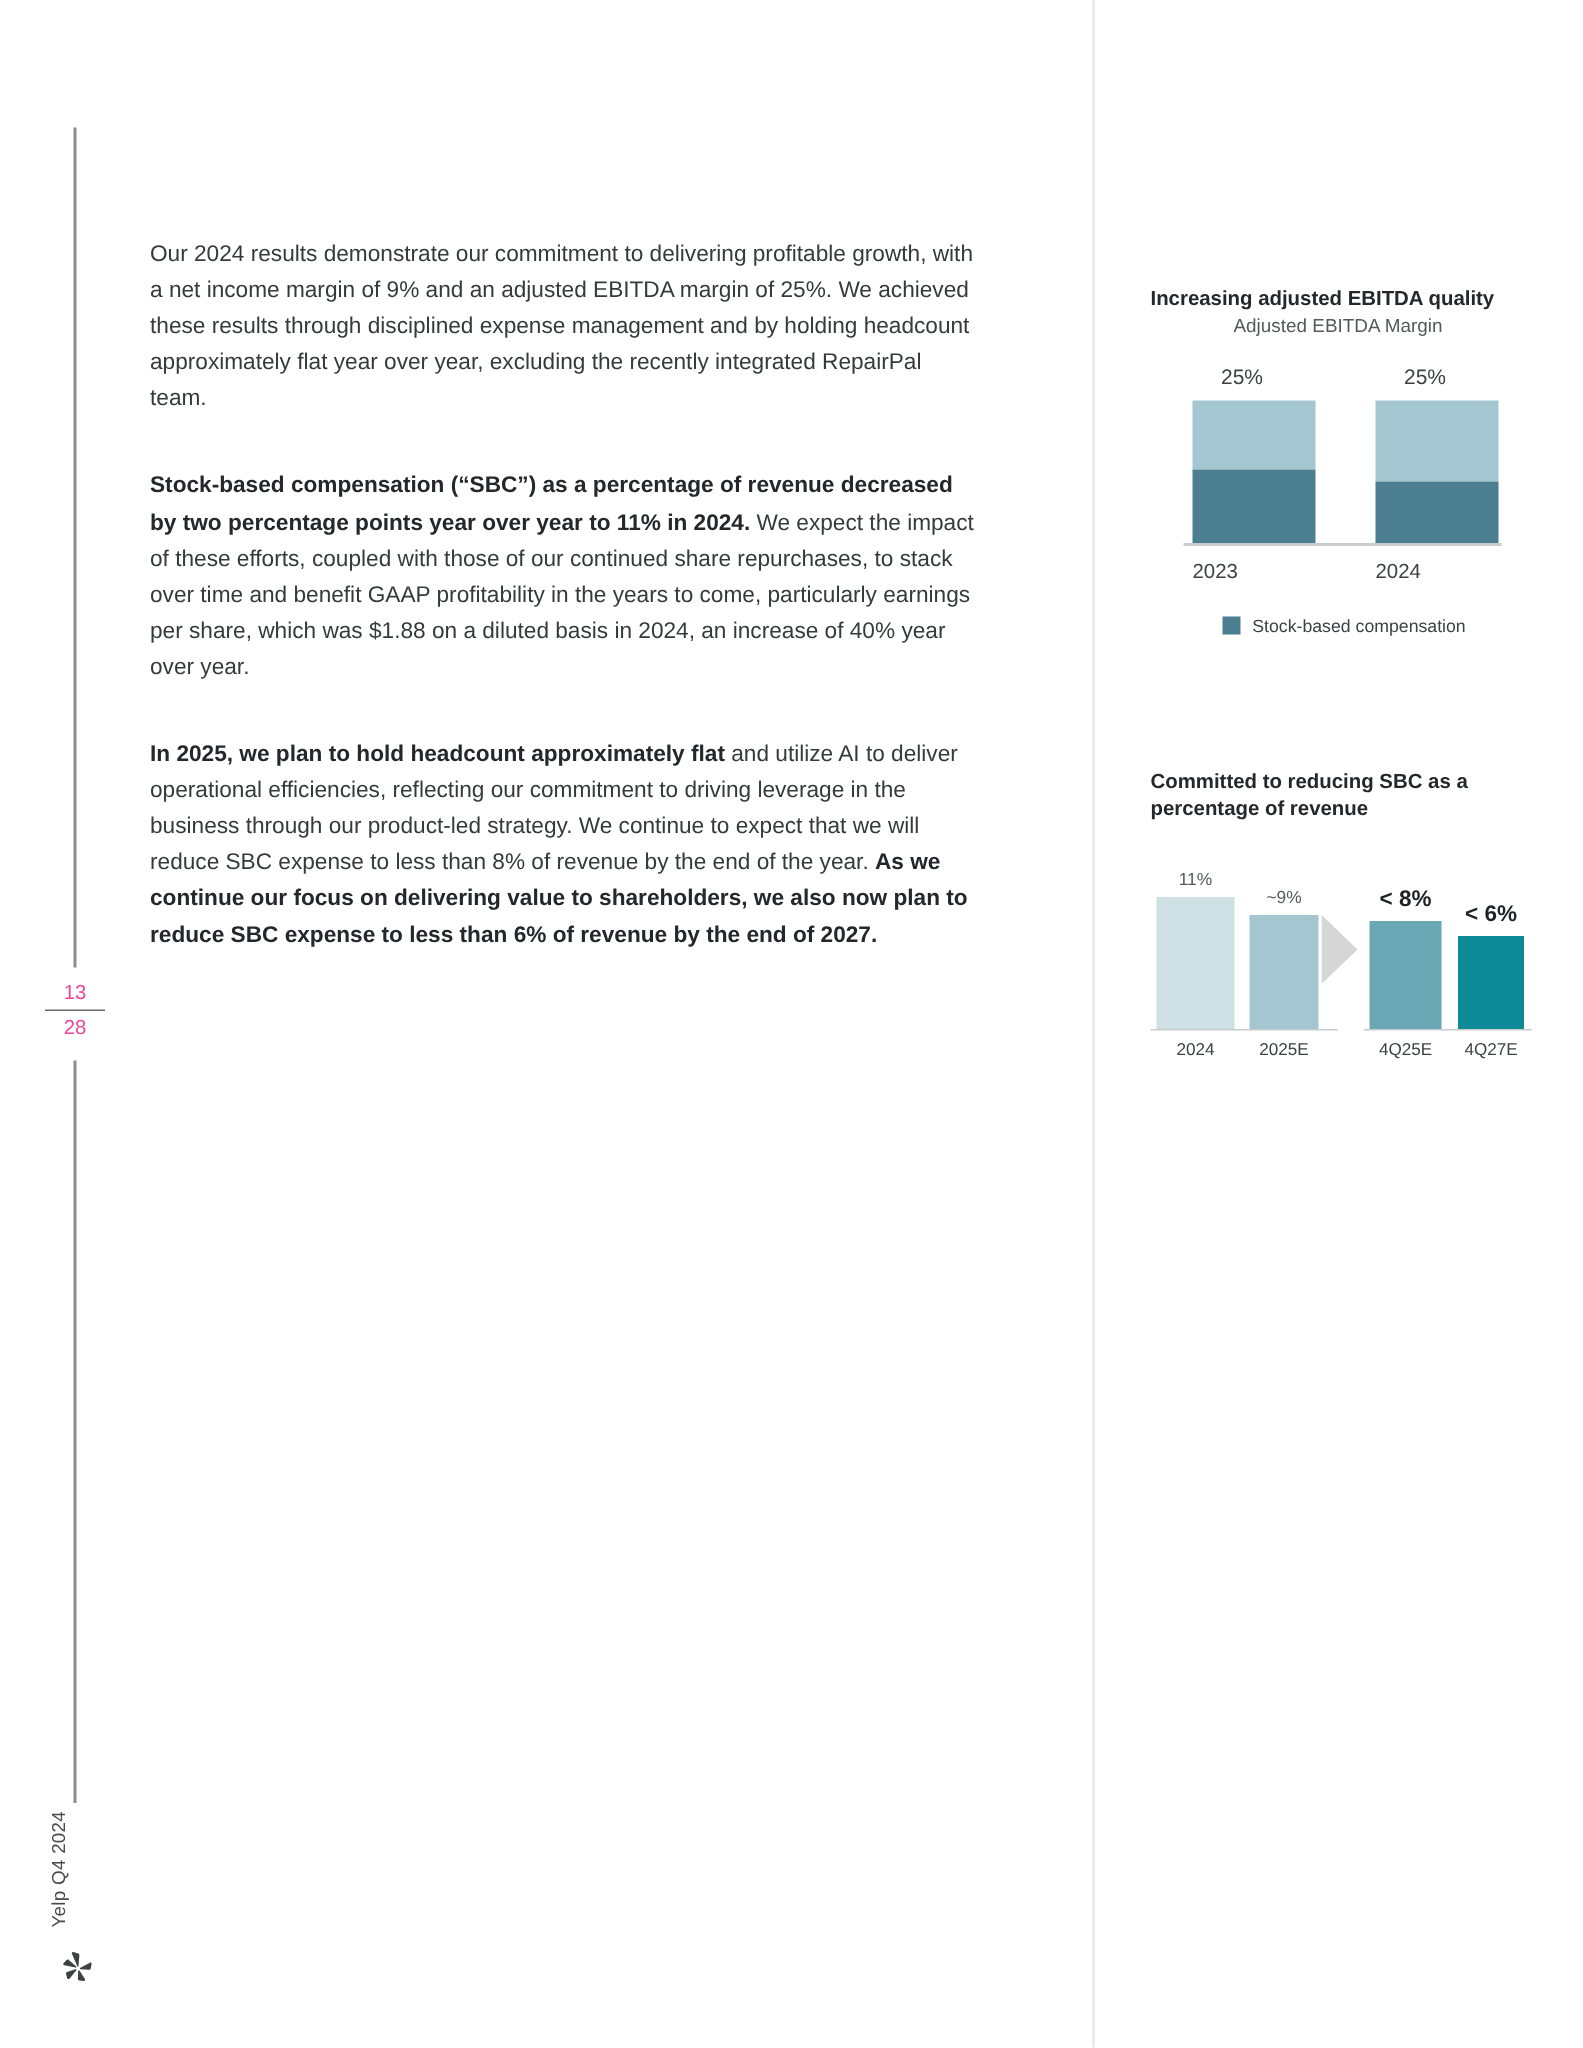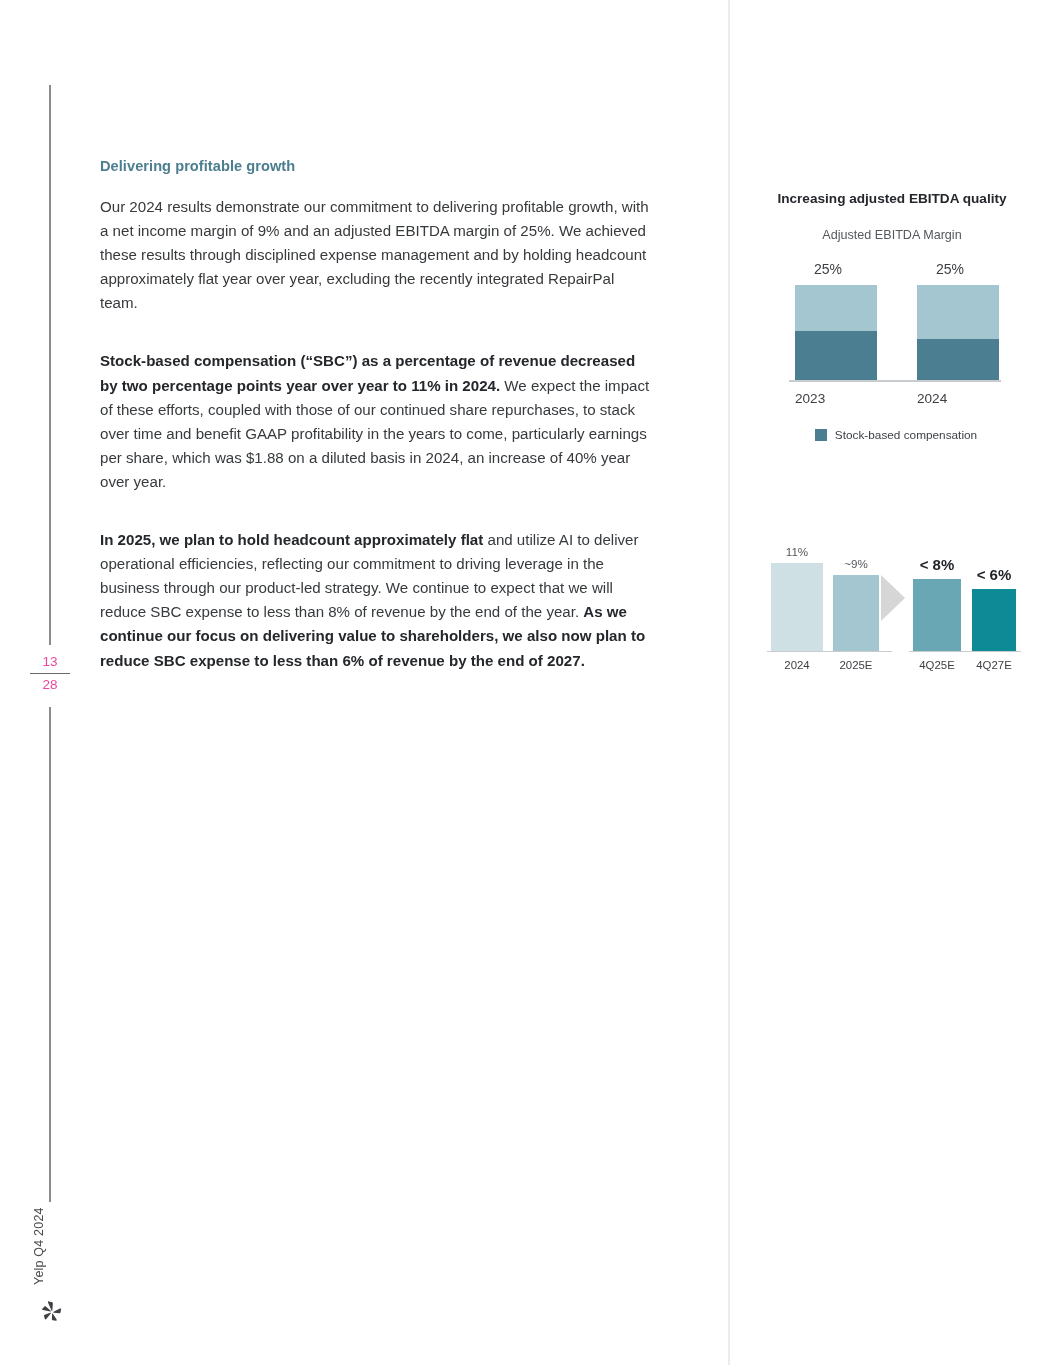--- a/index.html
+++ b/index.html
@@ -119,30 +119,29 @@
   }
 
   .chart-block { position: absolute; left: 0; width: 326px; }
   #chart-ebitda { top: 190px; }
   #chart-sbc    { top: 512px; }
 
   .chart-title {
     color: #24272b;
     font-size: 13.6px;
     font-weight: bold;
-    text-align: center;
     line-height: 17.5px;
     padding: 0 38px;
   }
   .chart-subtitle {
     color: #55585c;
     font-size: 12.6px;
     text-align: center;
     line-height: 16px;
-    margin-top: 19px;
+    margin-top: 1px;
     padding: 0 22px;
   }
 
   
   #ebitda-plot {
     position: relative;
     width: 326px;
     height: 132px;
     margin-top: 18px;
   }
@@ -298,21 +297,20 @@
           <path d="M14.1 14.9 L17.6 20.4 C18.0 21.0 17.6 21.8 16.9 21.7 L13.8 21.3 C13.3 21.2 12.9 20.8 12.9 20.2 L13.1 15.1 C13.1 14.4 13.7 14.3 14.1 14.9 Z"></path>
           <path d="M14.6 12.8 L20.9 9.5 C21.5 9.2 22.2 9.7 22.1 10.4 L21.5 13.4 C21.4 13.9 20.9 14.3 20.4 14.2 L14.8 13.8 C14.1 13.7 14.0 13.1 14.6 12.8 Z"></path>
         </g>
       </svg>
     </div>
   </div>
 
   <div id="panel-divider"></div>
 
   <div id="body-column">
-    <div id="section-heading">Delivering profitable growth</div>
 
     <p class="para" id="para-1">
       <span>Our 2024 results demonstrate our commitment to delivering profitable growth, with a net income margin of 9% and an adjusted EBITDA margin of 25%. We achieved these results through disciplined expense management and by holding headcount approximately flat year over year, excluding the recently integrated RepairPal team.</span>
     </p>
 
     <p class="para" id="para-2">
       <b>Stock-based compensation (“SBC”) as a percentage of revenue decreased by two percentage points year over year to 11% in 2024.</b><span> We expect the impact of these efforts, coupled with those of our continued share repurchases, to stack over time and benefit GAAP profitability in the years to come, particularly earnings per share, which was $1.88 on a diluted basis in 2024, an increase of 40% year over year.</span>
     </p>
 
     <p class="para" id="para-3">
@@ -349,20 +347,21 @@
         <div class="eb-cat" id="eb-cat-2024">2024</div>
       </div>
 
       <div id="ebitda-legend">
         <span class="swatch"></span>
         <span class="legend-text">Stock-based compensation</span>
       </div>
     </div>
 
     <div class="chart-block" id="chart-sbc">
+      <div class="chart-title">Committed to reducing SBC as a percentage of revenue</div>
 
       <div id="sbc-plot">
 
         <div class="sbc-col" id="sbc-col-0">
           <div class="sbc-value plain">11%</div>
           <div class="sbc-bar" style="height:88px;background:#cfe0e5"></div>
         </div>
 
         <div class="sbc-col" id="sbc-col-1">
           <div class="sbc-value plain">~9%</div>

